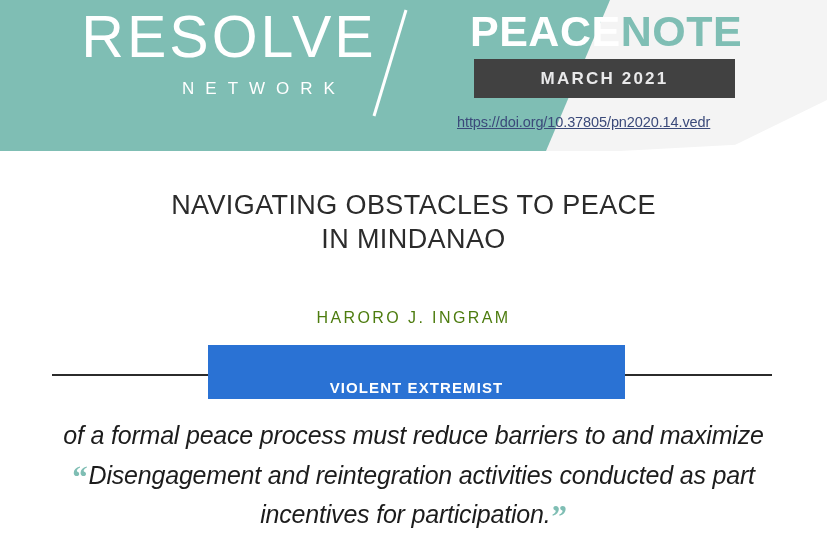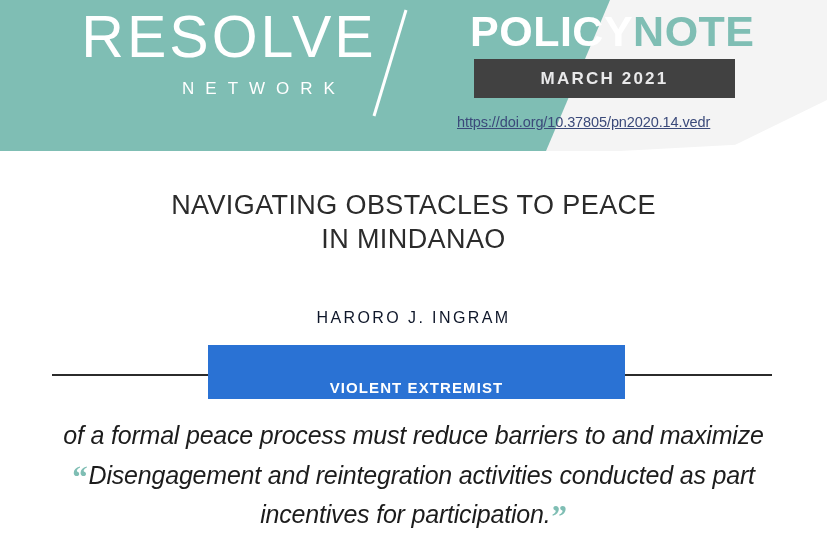--- a/index.html
+++ b/index.html
@@ -148,21 +148,21 @@
   .author {
     position: absolute;
     left: 0;
     top: 309px;
     width: 827px;
     text-align: center;
     font-family: "Liberation Sans", sans-serif;
     font-size: 16px;
     font-weight: 400;
     letter-spacing: 2.4px;
-    color: #0f172a;
+    color: #4d7c0f;
     white-space: nowrap;
   }
 
   
   .series-rule {
     position: absolute;
     left: 52px;
     top: 374px;
     width: 720px;
     height: 2px;
@@ -243,21 +243,21 @@
     <div class="logo">
       <div class="logo-word">RESOLVE</div>
       <div class="logo-sub">NETWORK</div>
     </div>
 
     <svg style="position:absolute;left:362px;top:8px;width:60px;height:110px;" viewBox="0 0 60 110">
       <line x1="44" y1="2" x2="12" y2="108" stroke="#ffffff" stroke-width="3"></line>
     </svg>
 
     <div class="policy-note">
-      <span class="pn-policy">POLICY</span><span class="pn-note">NOTE</span>
+      <span class="pn-policy">PEACE</span><span class="pn-note">NOTE</span>
     </div>
 
     <div class="date-chip">
       <span class="date-chip-label">MARCH 2021</span>
     </div>
 
     <a class="doi-link" href="#">https://doi.org/10.37805/pn2020.14.vedr</a>
 
   </div>
 

